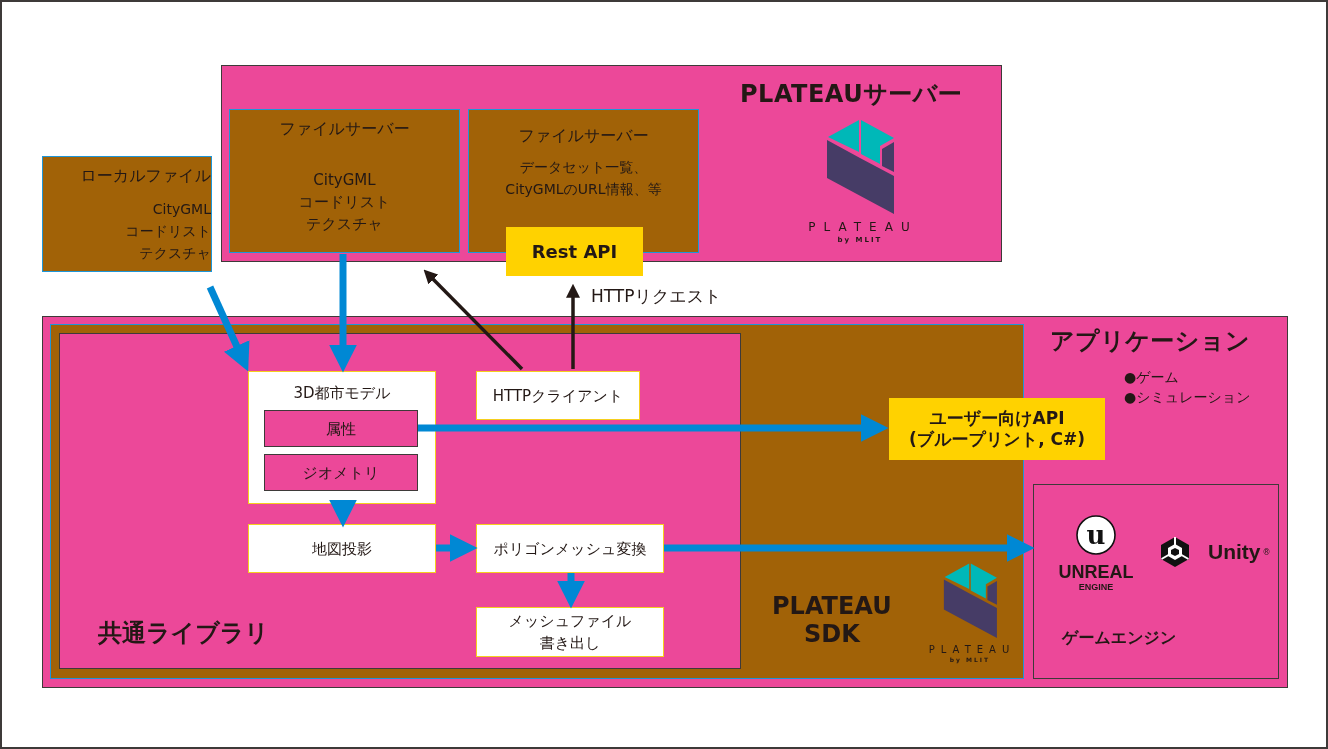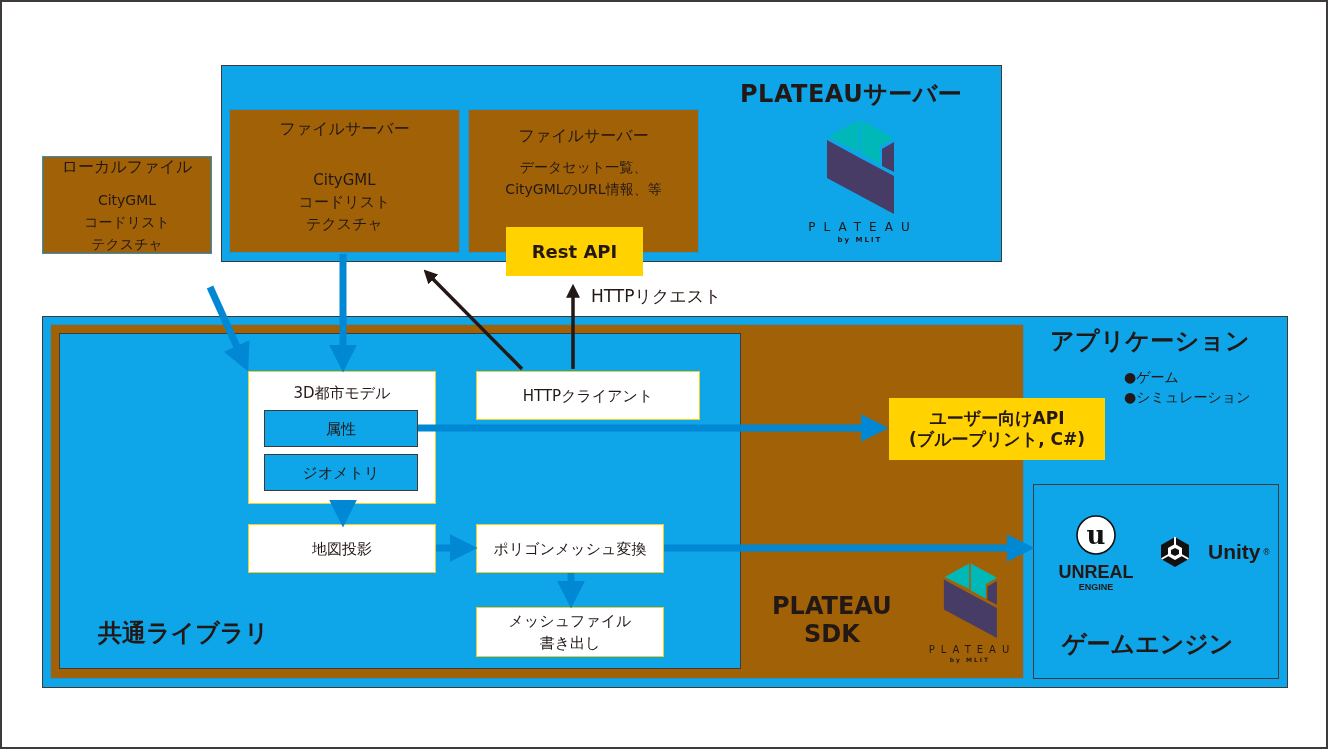--- a/index.html
+++ b/index.html
@@ -1,20 +1,20 @@
 <!DOCTYPE html>
 <html><head>
 <meta charset="utf-8">
 <style>
   html, body { margin:0; padding:0; }
   body { width:1328px; height:749px; position:relative; background:#fff; overflow:hidden;
          font-family:"DejaVu Sans", sans-serif; color:#231815; }
   .abs { position:absolute; box-sizing:border-box; }
   .frame { left:0; top:0; width:1328px; height:749px; border:2px solid #3e3a39; }
-  .box-dark { border:1.5px solid #3e3a39; background:#0ea5e9; }
+  .box-dark { border:1.5px solid #3e3a39; background:#ec4899; }
   .box-blue { border:1.5px solid #1e96d8; background:#a16207; }
   .box-yellow { border:1.5px solid #f5cf1e; background:#fff; }
   .fill-yellow { background:#ffd200; }
   .center { display:flex; flex-direction:column; align-items:center; justify-content:center; text-align:center; }
   .t14 { font-size:14px; line-height:22px; }
   .t15 { font-size:15px; line-height:22px; }
   .t16 { font-size:16px; line-height:24px; }
   .bold { font-weight:bold; }
   .title-lg { font-size:24px; font-weight:bold; letter-spacing:0.5px; }
   .logo-word { font-size:12px; letter-spacing:8px; font-family:"DejaVu Sans", sans-serif; }
@@ -48,21 +48,21 @@
   <svg width="120" height="96" viewBox="0 0 120 96">
     <polygon points="28,19 59,2 59,34 28,19" fill="#00b8b8"></polygon>
     <polygon points="61,2 94,20 80,28 80,46 61,36" fill="#00b8b8"></polygon>
     <polygon points="27,22 60,40 94,58 94,96 27,60" fill="#463c66"></polygon>
     <polygon points="82,31 94,24 94,54 82,48" fill="#463c66"></polygon>
   </svg>
   <div class="logo-word" style="text-align:center;margin-top:2px;margin-left:6px;">PLATEAU</div>
   <div class="logo-by" style="text-align:center;margin-top:2px;">by MLIT</div>
 </div>
 
-<div class="abs box-blue center" style="left:42px;top:156px;width:170px;height:98px;">
+<div class="abs box-blue center" style="left:42px;top:156px;width:170px;height:116px;align-items:flex-end;">
   <div class="t16" style="margin-bottom:10px;">ローカルファイル</div>
   <div class="t14">CityGML</div>
   <div class="t14">コードリスト</div>
   <div class="t14">テクスチャ</div>
 </div>
 
 <div class="abs t16" style="left:591px;top:284px;font-size:17px;">HTTPリクエスト</div>
 
 <div class="abs box-dark" style="left:42px;top:316px;width:1246px;height:372px;"></div>
 <div class="abs title-lg" style="left:1050px;top:325px;">アプリケーション</div>
@@ -73,21 +73,21 @@
 
 <div class="abs box-dark" style="left:59px;top:333px;width:682px;height:336px;"></div>
 <div class="abs bold" style="left:98px;top:617px;font-size:24px;">共通ライブラリ</div>
 
 <div class="abs box-yellow" style="left:248px;top:371px;width:188px;height:133px;">
   <div class="t15" style="text-align:center;margin-top:10px;">3D都市モデル</div>
 </div>
 <div class="abs box-dark center t15" style="left:264px;top:410px;width:154px;height:37px;">属性</div>
 <div class="abs box-dark center t15" style="left:264px;top:454px;width:154px;height:37px;">ジオメトリ</div>
 
-<div class="abs box-yellow center t15" style="left:476px;top:371px;width:224px;height:49px;">HTTPクライアント</div>
+<div class="abs box-yellow center t15" style="left:476px;top:371px;width:164px;height:49px;">HTTPクライアント</div>
 <div class="abs box-yellow center t15" style="left:248px;top:524px;width:188px;height:49px;">地図投影</div>
 <div class="abs box-yellow center t15" style="left:476px;top:524px;width:188px;height:49px;">ポリゴンメッシュ変換</div>
 <div class="abs box-yellow center" style="left:476px;top:607px;width:188px;height:50px;">
   <div class="t15">メッシュファイル</div>
   <div class="t15">書き出し</div>
 </div>
 
 <div class="abs fill-yellow center bold" style="left:889px;top:398px;width:216px;height:62px;">
   <div style="font-size:17px;line-height:21px;">ユーザー向けAPI</div>
   <div style="font-size:17px;line-height:21px;">(ブループリント, C#)</div>
@@ -122,21 +122,21 @@
     <polygon points="17,2 31,10 31,24 17,32 3,24 3,10" fill="#111"></polygon>
     <polygon points="17,9 24,13 24,21 17,25 10,21 10,13" fill="#fff"></polygon>
     <polygon points="17,13 21,15 21,19 17,21 13,19 13,15" fill="#111"></polygon>
     <rect x="16" y="2" width="2" height="8" fill="#fff"></rect>
     <rect x="23" y="21" width="8" height="2" fill="#fff" transform="rotate(30 27 22)"></rect>
     <rect x="3" y="21" width="8" height="2" fill="#fff" transform="rotate(-30 7 22)"></rect>
   </svg>
   <span style="font-weight:bold;font-size:21px;margin-left:16px;font-family:'Liberation Sans',sans-serif;">Unity</span>
   <span style="font-size:8px;margin-left:2px;">®</span>
 </div>
-<div class="abs bold" style="left:1062px;top:628px;font-size:24px;">ゲームエンジン</div>
+<div class="abs bold" style="left:1062px;top:628px;font-size:16px;">ゲームエンジン</div>
 
 <svg class="overlay" width="1328" height="749">
   <defs>
     <marker id="ab" markerWidth="4" markerHeight="4" refX="2.2" refY="2" orient="auto" markerUnits="strokeWidth">
       <path d="M0,0 L4,2 L0,4 Z" fill="#0088d4"></path>
     </marker>
     <marker id="ak" markerWidth="4" markerHeight="4" refX="2.2" refY="2" orient="auto" markerUnits="strokeWidth">
       <path d="M0,0 L4,2 L0,4 Z" fill="#231815"></path>
     </marker>
   </defs>

